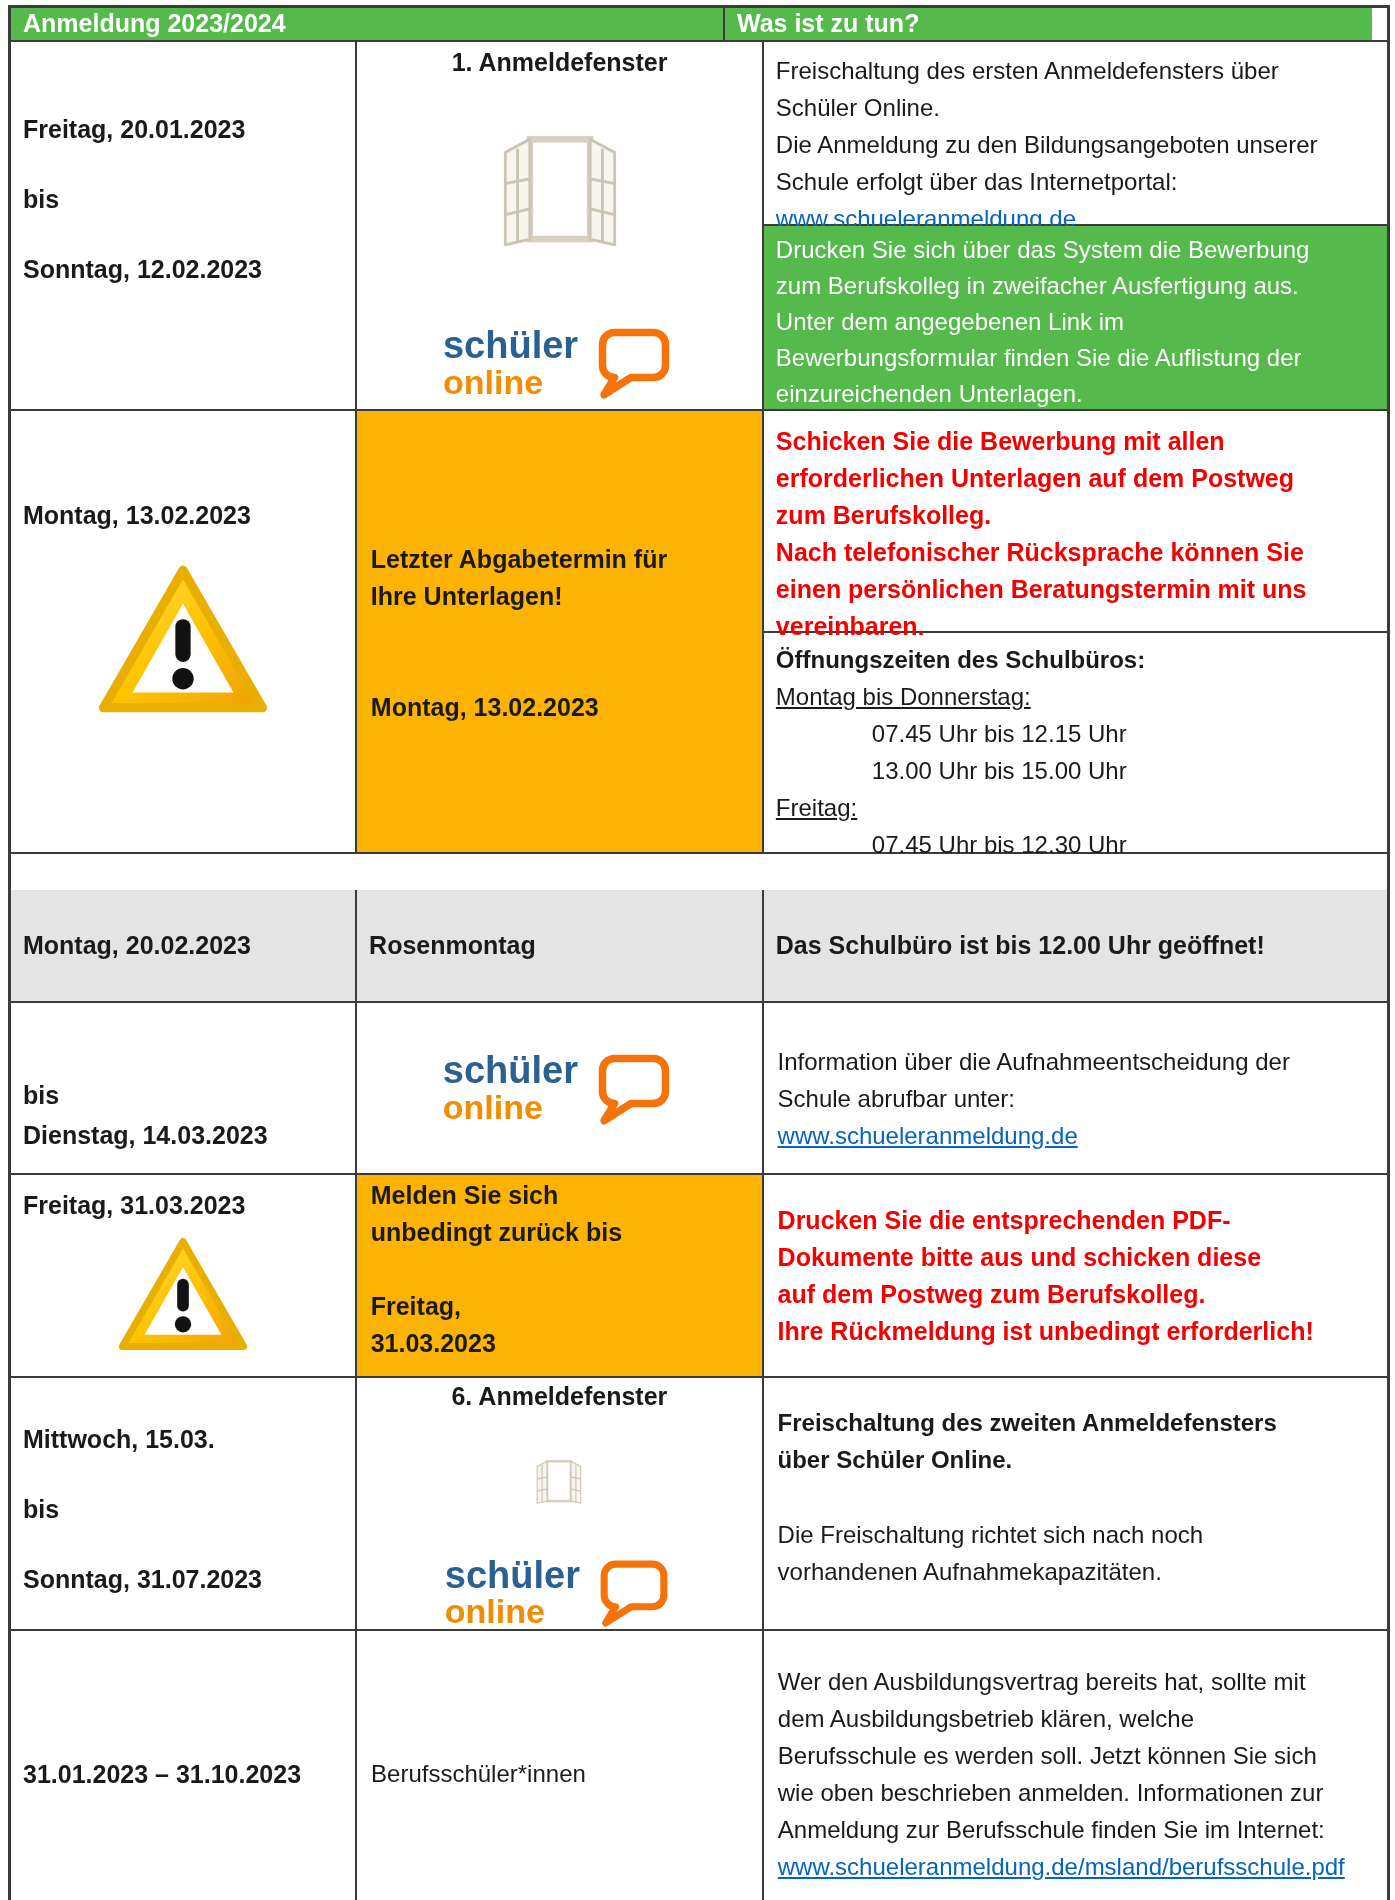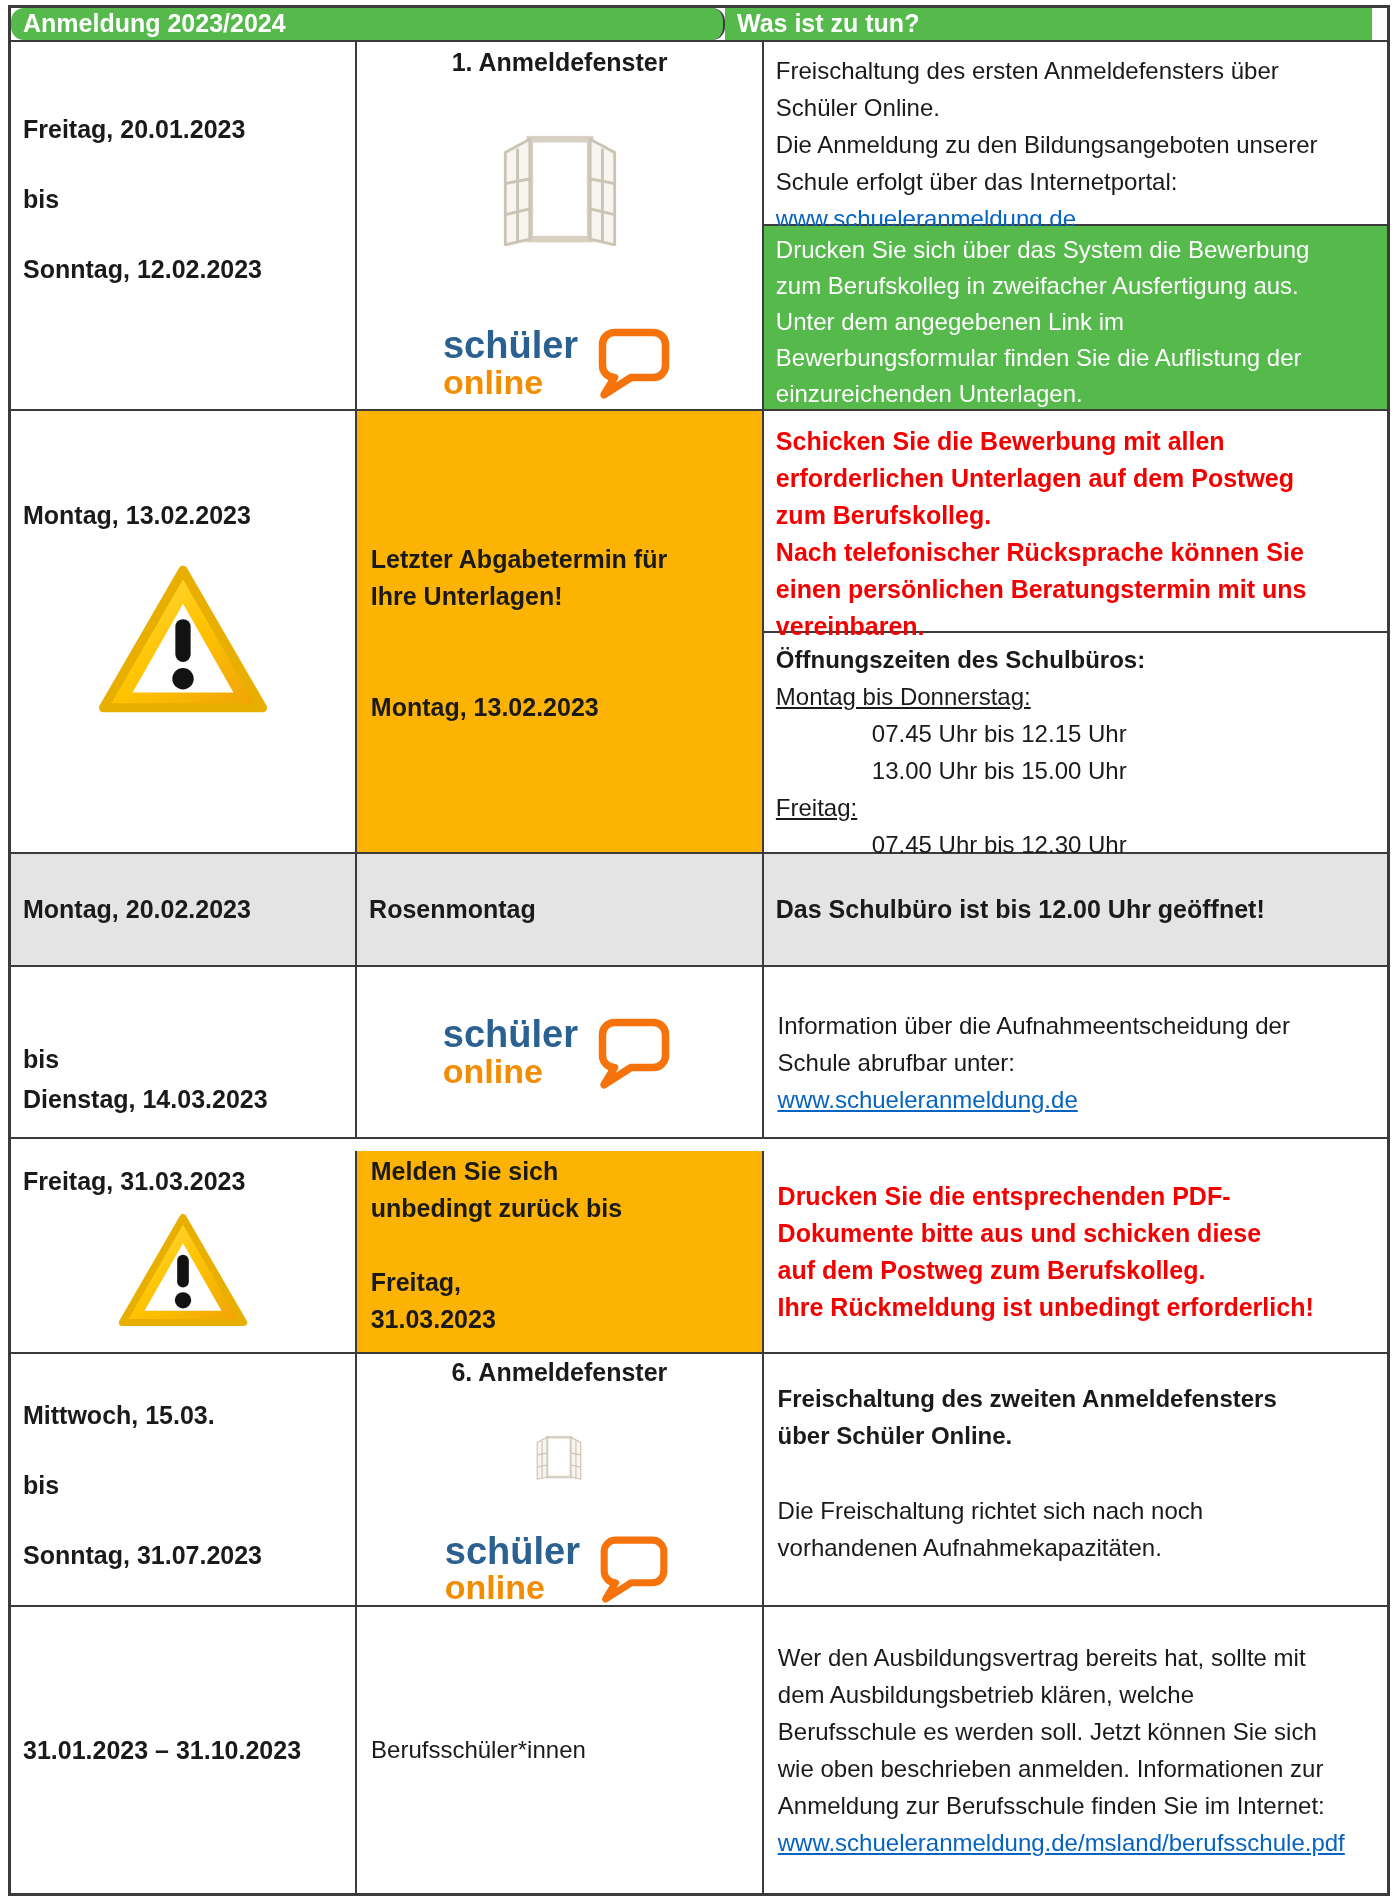--- a/index.html
+++ b/index.html
@@ -17,35 +17,35 @@
   html,body{width:1395px;background:#fff;font-family:"Liberation Sans",sans-serif;color:#1a1a1a;}
   body{height:1900px;overflow:hidden;}
   .doc-table{width:1382px;margin:5px 0 0 8px;border:3px solid var(--border);background:#fff;}
   .row{display:flex;border-bottom:2px solid var(--border);}
   .row:last-child{border-bottom:none;}
   .c1{width:359px;border-right:2px solid var(--border);}
   .c2{width:422px;border-right:2px solid var(--border);gap:46px;}
   .c3{width:647px;display:flex;flex-direction:column;}
   
   .hdr{height:34px;}
-  .hdr .hleft{width:714px;border-right:2px solid var(--border);border-radius:13px;}
+  .hdr .hleft{width:714px;border-right:2px solid var(--border);}
   .hdr .hright{width:647px;}
   .hcell{background:var(--green);color:#fff;font-weight:bold;font-size:25px;display:flex;align-items:center;padding:0 0 2px 12px;height:100%;}
   
   .pre{white-space:pre-line;}
   .body-text{font-size:24px;line-height:37px;}
   .bold{font-weight:bold;}
   .date-block{font-size:25px;font-weight:bold;line-height:35px;}
   a.link{color:var(--link);text-decoration:underline;font-size:24px;line-height:37px;}
   
   .r1{height:369px;}
   .r2{height:443px;}
-  .r3{height:113px;background:var(--grayrow);}
+  .r3{height:113px;background:var(--grayrow);margin-top:36px;}
   .r4{height:172px;}
-  .r5{height:203px;margin-top:12px;}
+  .r5{height:203px;}
   .r6{height:253px;}
   .r7{height:286px;}
   
   .r1 .c1{padding:70px 0 0 12px;}
   .cell-center{display:flex;flex-direction:column;align-items:center;}
   .fenster-title{font-size:25px;font-weight:bold;margin-top:6px;text-align:center;}
   .window-svg{margin-top:8px;}
   .logo{display:flex;align-items:center;gap:14px;margin-top:26px;}
   .logo-text{display:flex;flex-direction:column;line-height:1.02;}
   .logo-line1{font-size:38px;font-weight:bold;color:var(--logoblue);}

